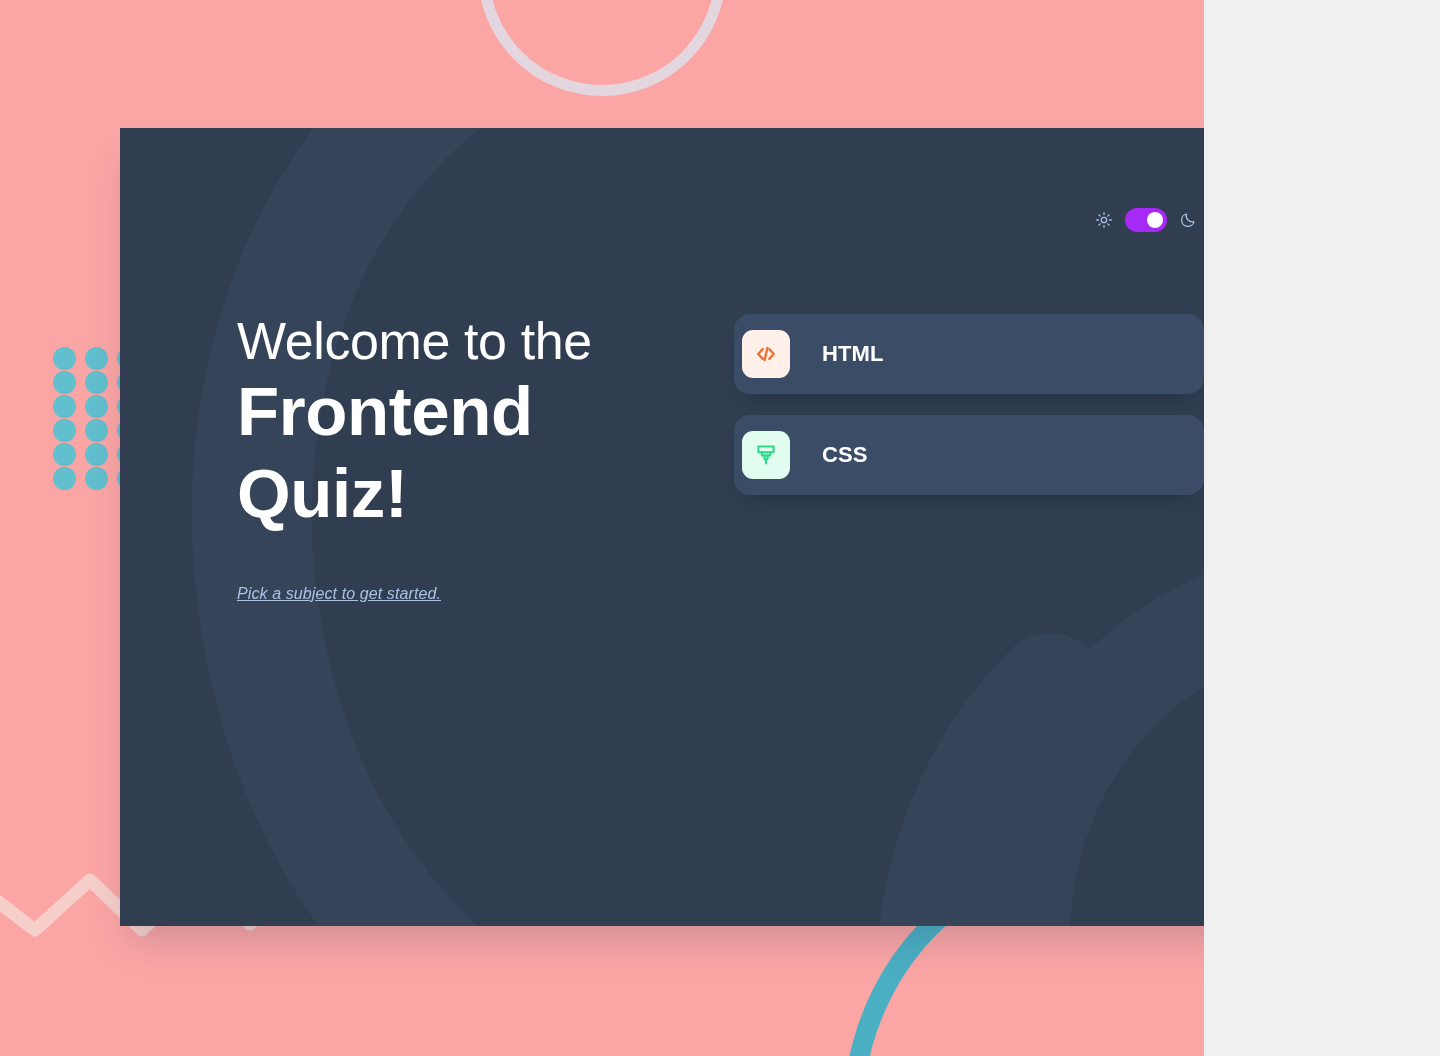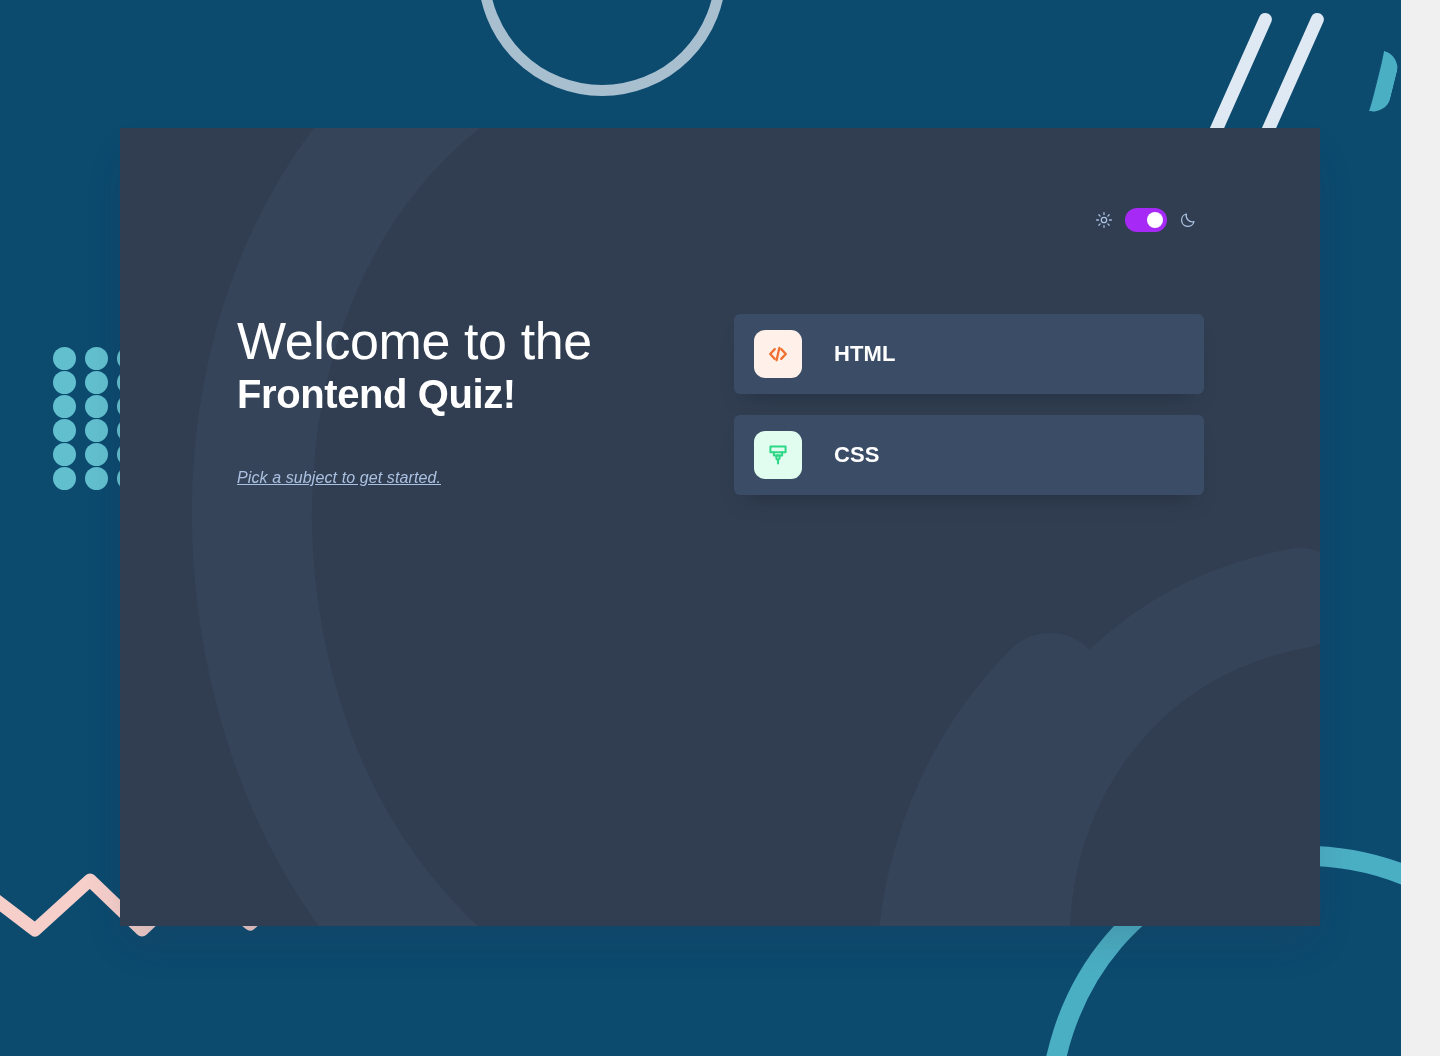--- a/index.html
+++ b/index.html
@@ -5,22 +5,22 @@
   * { margin:0; padding:0; box-sizing:border-box; }
   html, body {
     width:1440px; height:1056px;
     overflow:hidden;
     background:#F0F0F0;
     font-family:"Liberation Sans", sans-serif;
   }
 
   #stage {
     position:relative;
-    width:1401px; height:1056px;
-    background:#0c4a6e;
+    width:1204px; height:1056px;
+    background:#fca5a5;
     overflow:hidden;
   }
 
   
   .deco { position:absolute; pointer-events:none; }
 
   #deco-circle-outline {
     left:478px; top:-152px;
     width:248px; height:248px;
     border:11px solid #DCE7F2;
@@ -117,21 +117,21 @@
     width:480px;
   }
   #welcome-line {
     font-size:52px;
     font-weight:300;
     color:#FFFFFF;
     letter-spacing:-.4px;
     line-height:1.08;
   }
   #title-line {
-    font-size:40px;
+    font-size:69px;
     font-weight:700;
     color:#FFFFFF;
     letter-spacing:-.4px;
     line-height:1.18;
     margin-top:2px;
   }
   #intro-subtitle {
     margin-top:51px;
     font-size:16px;
     font-style:italic;
@@ -148,24 +148,24 @@
     display:flex;
     flex-direction:column;
     gap:21px;
   }
   .subject-button {
     display:flex;
     align-items:center;
     gap:32px;
     width:470px;
     height:80px;
-    padding:0 20px;
+    padding:0 8px;
     background:#3B4D66;
     border:none;
-    border-radius:6px;
+    border-radius:16px;
     cursor:pointer;
     text-align:left;
     font-family:"Liberation Sans", sans-serif;
     box-shadow:0 14px 22px -14px rgba(20,30,45,.5);
   }
   .subject-icon-box {
     flex:0 0 auto;
     width:48px; height:48px;
     border-radius:11px;
     display:flex;

